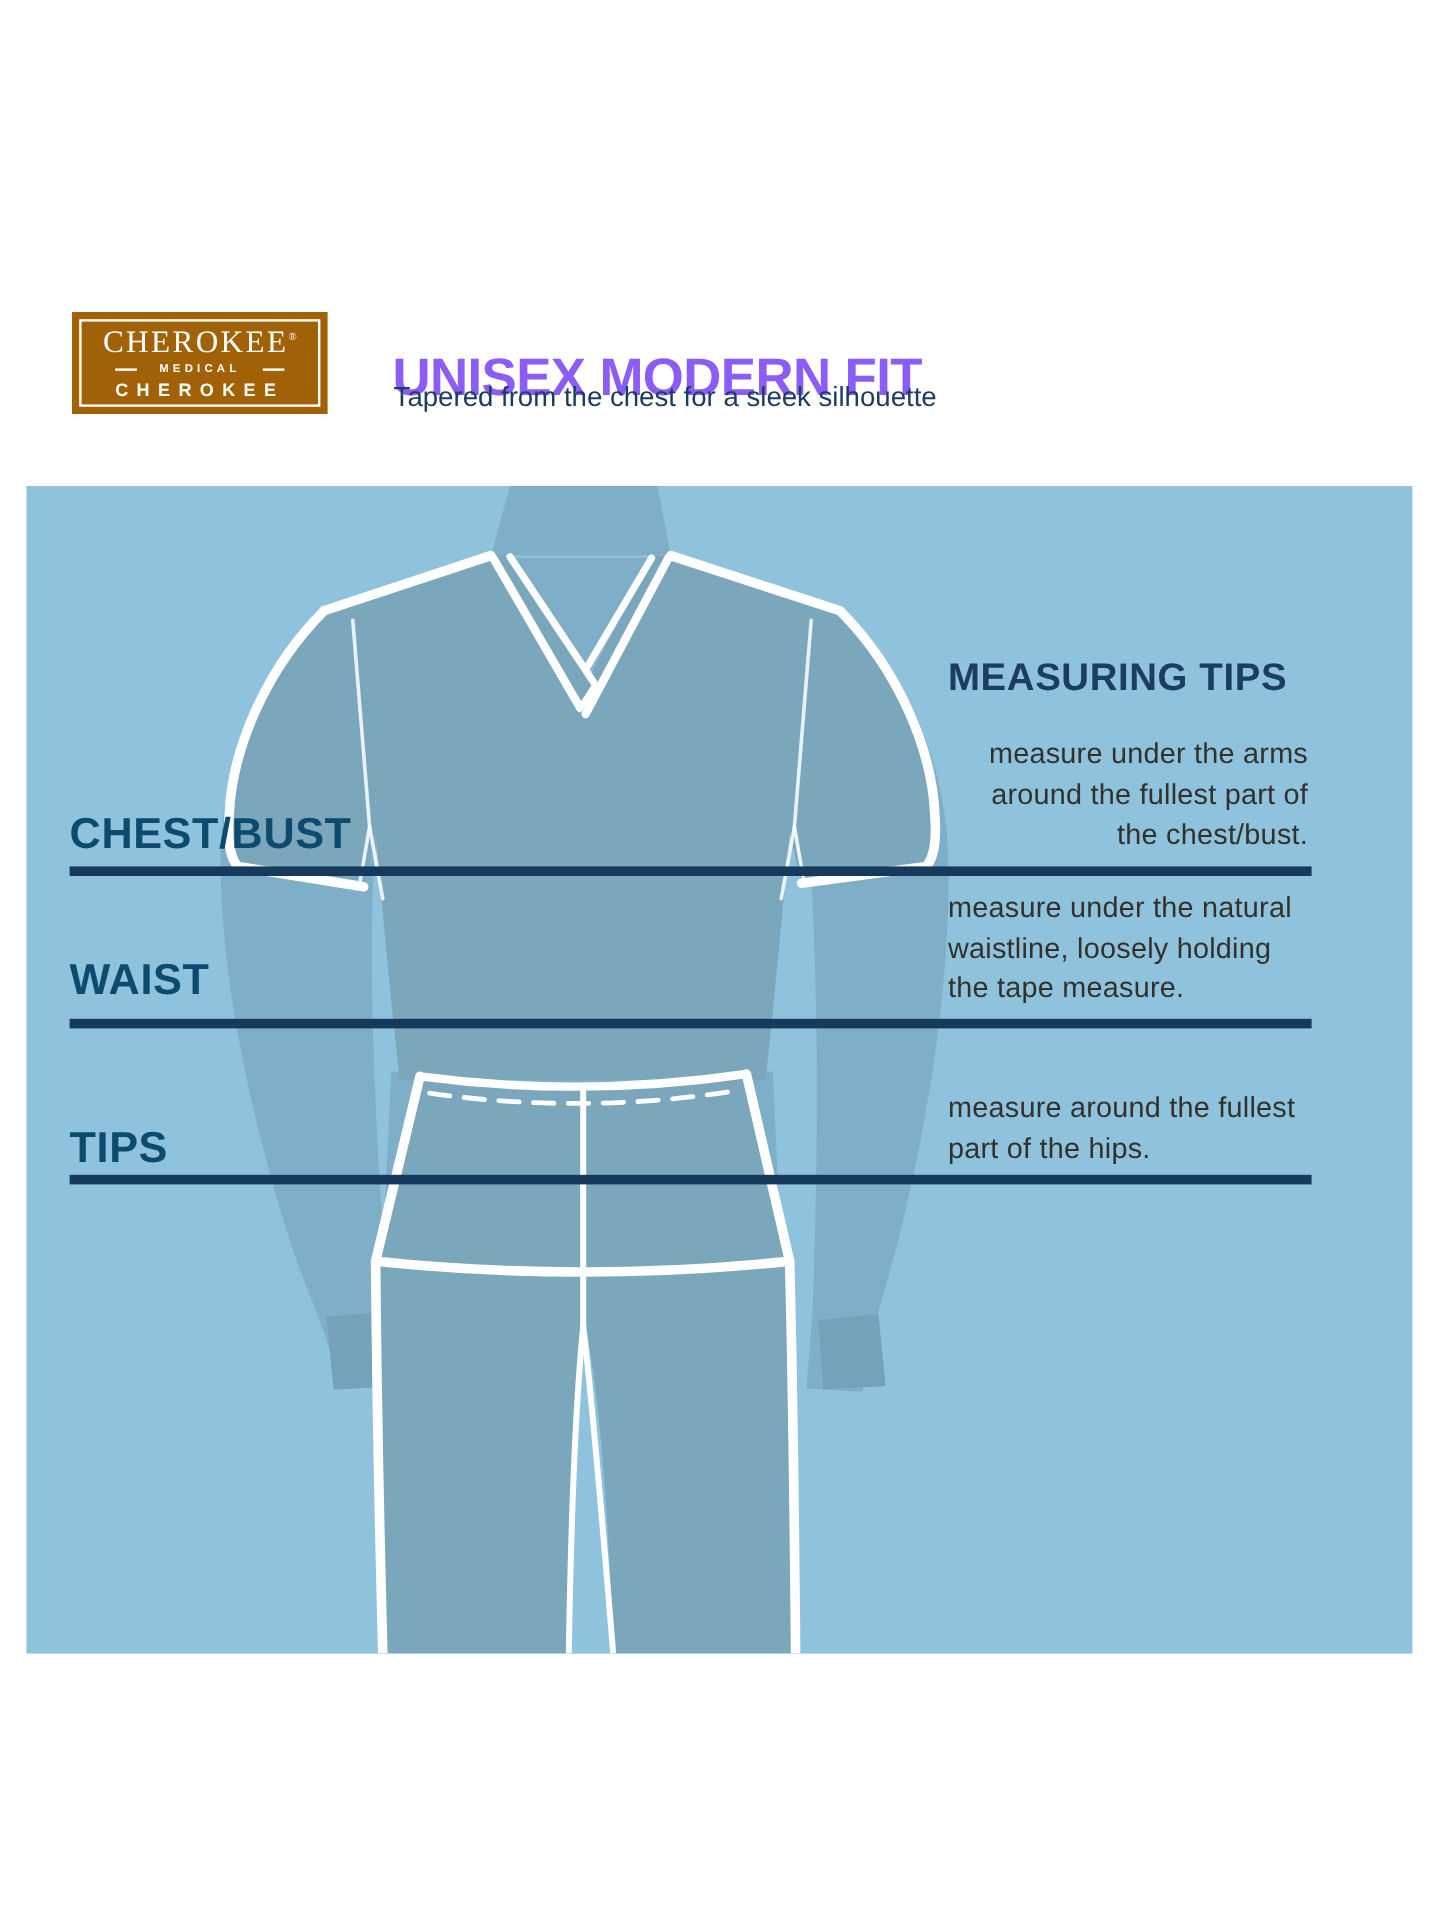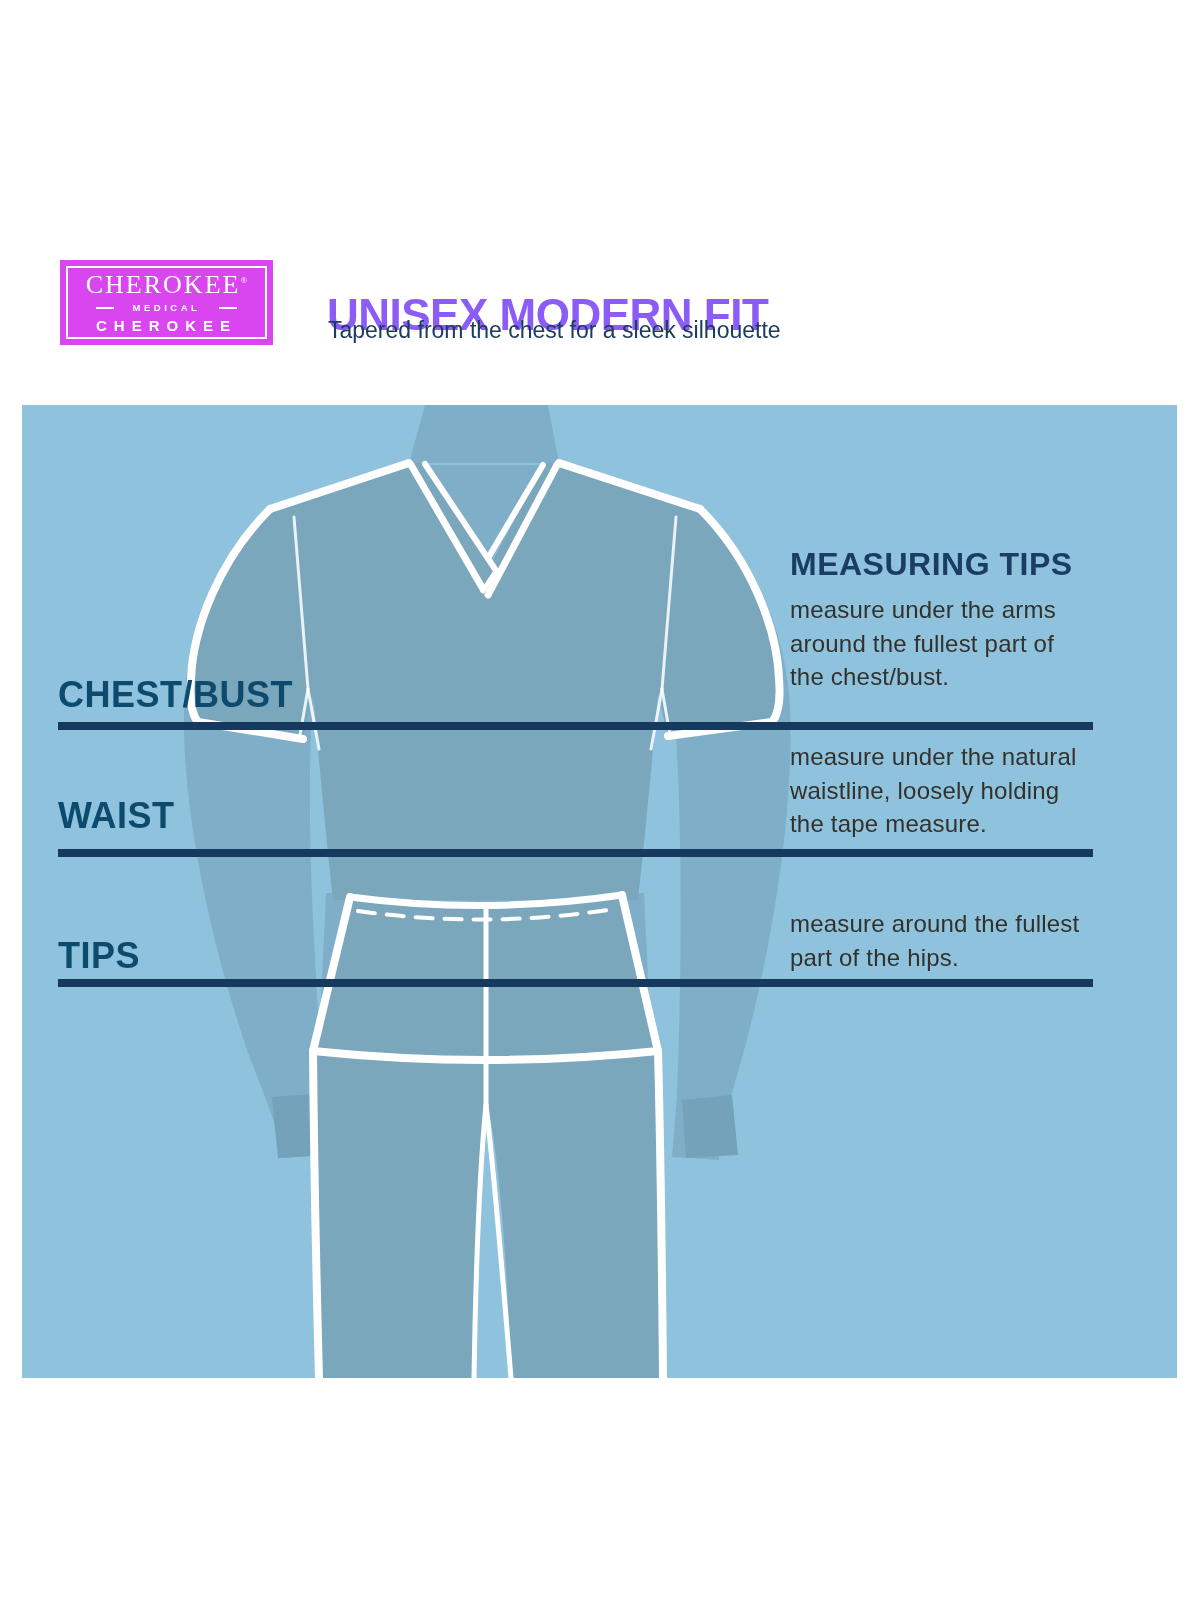--- a/index.html
+++ b/index.html
@@ -3,21 +3,21 @@
 <meta charset="utf-8">
 <style>
   html,body{margin:0;padding:0;background:#fff;}
   .page{
     position:relative;width:1200px;height:1600px;background:#ffffff;overflow:hidden;
     font-family:"Liberation Sans","DejaVu Sans",sans-serif;
   }
   
   .logo{
     position:absolute;left:60px;top:260px;width:213px;height:85px;
-    background:#d946ef;box-sizing:border-box;
+    background:#a16207;box-sizing:border-box;
   }
   .logo-frame{
     position:absolute;left:6px;top:6px;right:6px;bottom:6px;
     border:2px solid #ffffff;display:flex;flex-direction:column;
     align-items:center;justify-content:center;
   }
   .logo-brand{
     color:#fff;font-family:"Liberation Serif","DejaVu Serif",serif;
     font-size:26px;letter-spacing:2px;line-height:1;white-space:nowrap;
   }
@@ -60,21 +60,21 @@
   .mlabel.hips{top:531px;}
   
   .tips-heading{
     position:absolute;left:768px;top:141px;color:#1C3D63;
     font-size:32px;font-weight:bold;letter-spacing:0.5px;white-space:nowrap;
   }
   .tip{
     position:absolute;left:768px;width:300px;color:#33312C;
     font-size:24px;line-height:33.5px;letter-spacing:0.2px;
   }
-  .tip.t1{top:188px;}
+  .tip.t1{top:207px;text-align:right;}
   .tip.t2{top:335px;}
   .tip.t3{top:502px;}
 </style>
 </head>
 <body>
 
 <div class="page">
 
   <div class="logo">
     <div class="logo-frame">

